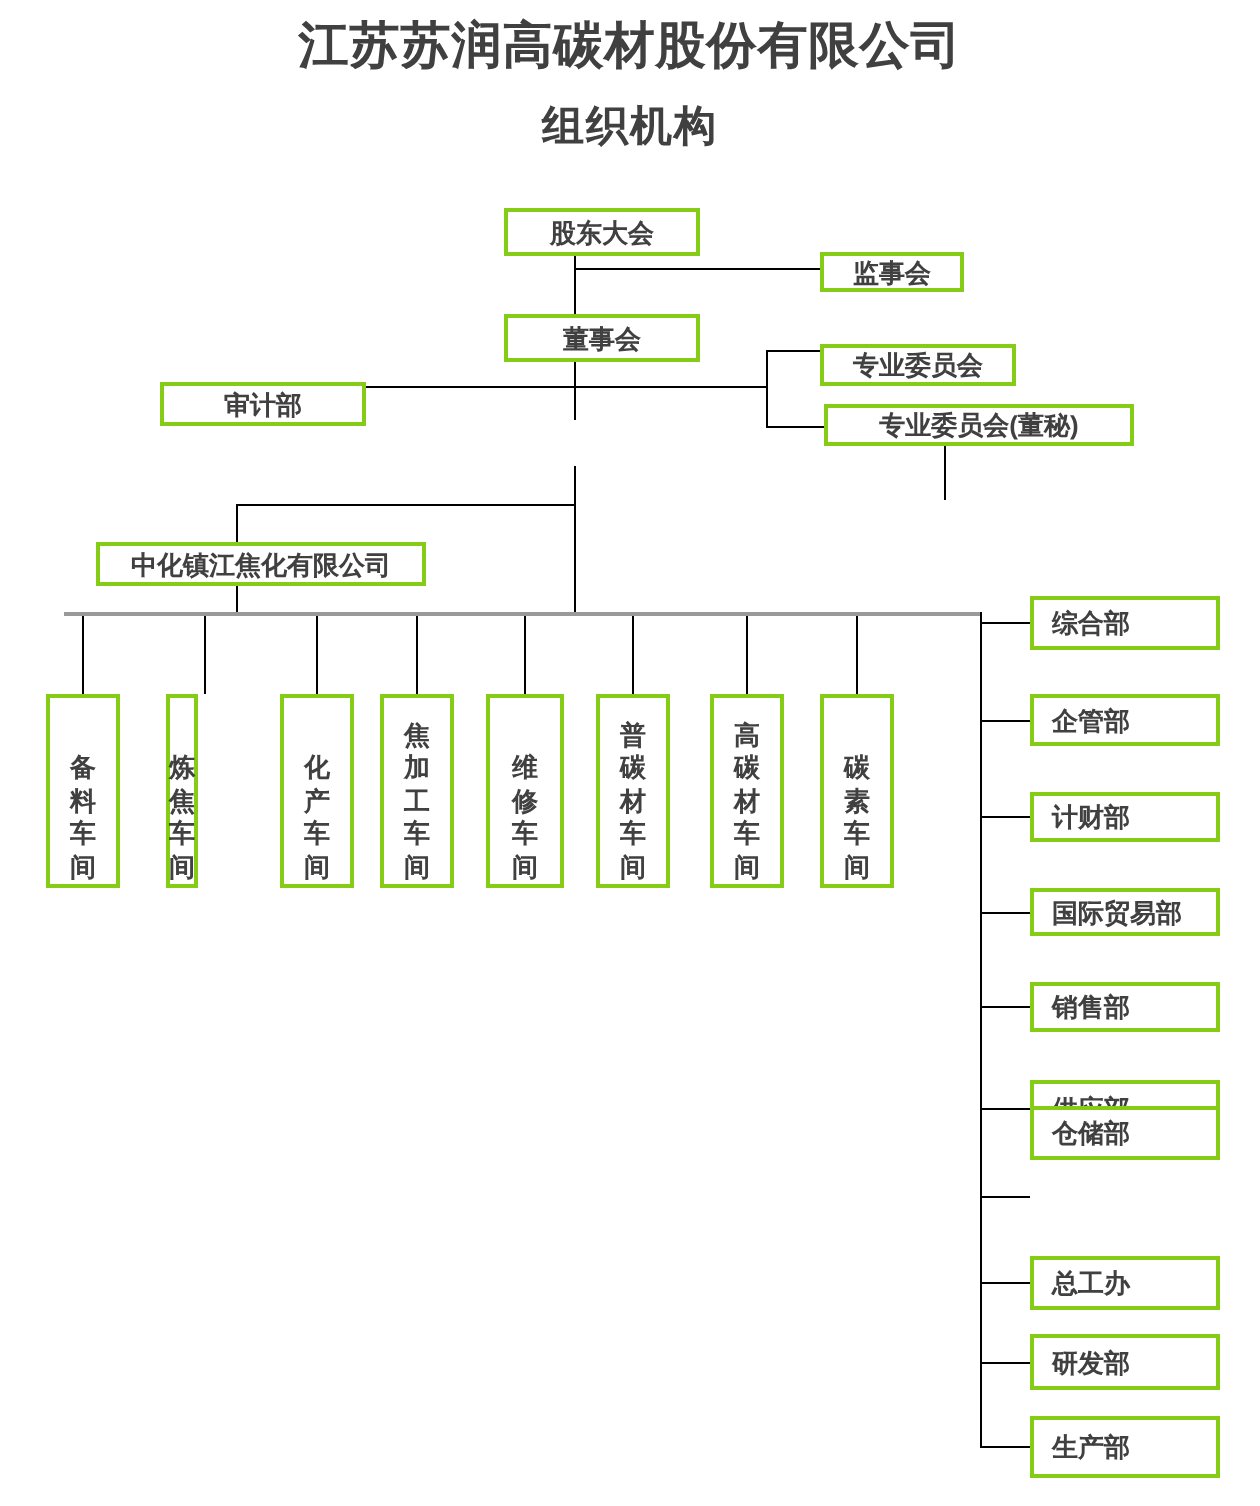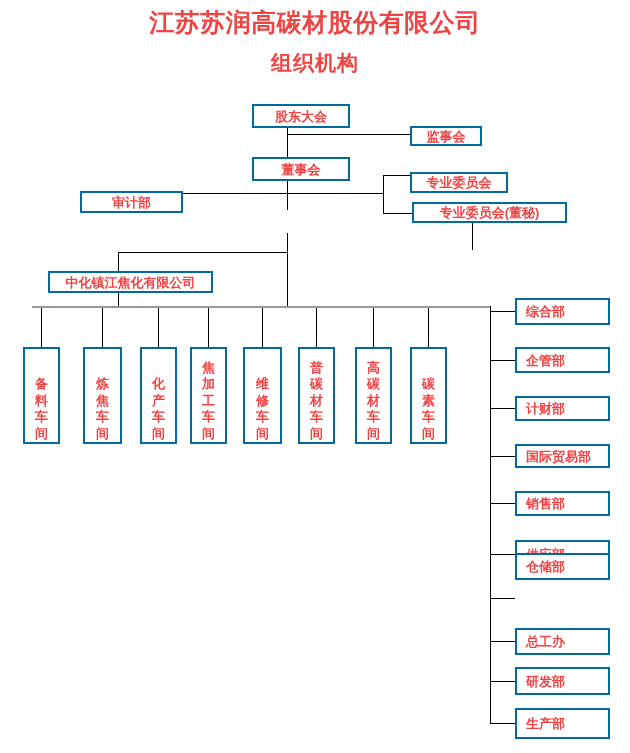--- a/index.html
+++ b/index.html
@@ -1,30 +1,30 @@
 <!DOCTYPE html>
 <html><head>
 <meta charset="utf-8">
 <style>
   html,body{margin:0;padding:0;background:#ffffff;}
   .canvas{
     position:relative;width:630px;height:753px;background:#ffffff;
-    font-family:Liberation Sans, sans-serif;color:#ef4444;
+    font-family:Liberation Sans, sans-serif;color:#404040;
     overflow:hidden;
   }
   .title{
     position:absolute;left:0;top:6px;width:100%;text-align:center;
     font-size:25px;font-weight:bold;letter-spacing:0.5px;
   }
   .subtitle{
     position:absolute;left:0;top:49px;width:100%;text-align:center;
     font-size:21px;font-weight:bold;letter-spacing:1px;
   }
   .box{
-    position:absolute;box-sizing:border-box;border:2px solid #0369a1;background:#fff;
+    position:absolute;box-sizing:border-box;border:2px solid #84cc16;background:#fff;
     display:flex;align-items:center;justify-content:center;
     font-size:13px;font-weight:bold;white-space:nowrap;line-height:1;
   }
   .vbox{align-items:flex-end;padding-top:7px;}
   .vbox .vtext{
     display:block;width:14px;font-size:13px;line-height:16.5px;
     text-align:center;word-break:break-all;white-space:normal;
   }
   .dept{justify-content:flex-start;padding-left:9px;}
   .line{position:absolute;background:#000;}
@@ -80,21 +80,21 @@
   <div class="box" style="left:410px;top:126px;width:72px;height:20px;">监事会</div>
   <div class="box" style="left:252px;top:157px;width:98px;height:24px;">董事会</div>
   <div class="box" style="left:80px;top:191px;width:103px;height:22px;">审计部</div>
   <div class="box" style="left:410px;top:172px;width:98px;height:21px;">专业委员会</div>
   <div class="box" style="left:412px;top:202px;width:155px;height:21px;">专业委员会(董秘)</div>
   <div class="box" style="left:48px;top:271px;width:165px;height:22px;">中化镇江焦化有限公司</div>
 
   <div class="box vbox" style="left:23px;top:347px;width:37px;height:97px;">
       <span class="vtext">备料车间</span>
     </div>
-  <div class="box vbox" style="left:83px;top:347px;width:39px;height:97px;">
+  <div class="box vbox" style="left:83px;top:347px;width:16px;height:97px;">
       <span class="vtext">炼焦车间</span>
     </div>
   <div class="box vbox" style="left:140px;top:347px;width:37px;height:97px;">
       <span class="vtext">化产车间</span>
     </div>
   <div class="box vbox" style="left:190px;top:347px;width:37px;height:97px;">
       <span class="vtext">焦加工车间</span>
     </div>
   <div class="box vbox" style="left:243px;top:347px;width:39px;height:97px;">
       <span class="vtext">维修车间</span>

